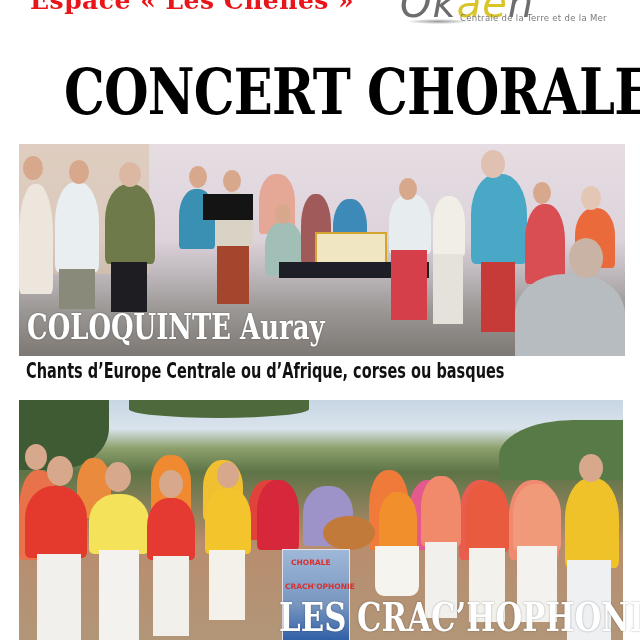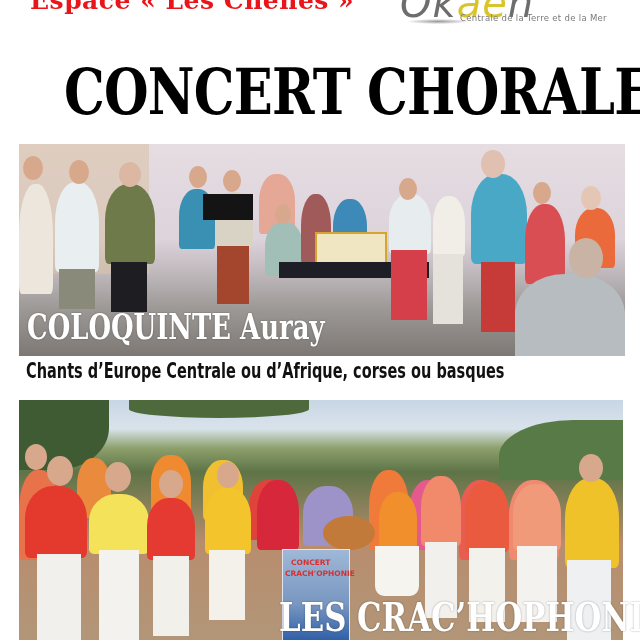--- a/index.html
+++ b/index.html
@@ -60,21 +60,21 @@
   .sign {
     position: absolute; left: 282px; top: 549px; width: 66px; height: 91px;
     background: linear-gradient(180deg, #9fb8d8, #7896c0 60%, #2f5fa8);
     border: 1px solid #e3e3ee;
   }
   .sign-l1, .sign-l2 {
     position: absolute; font-family: "DejaVu Sans", sans-serif; font-size: 7.5px; color: #d8302e; font-weight: bold;
     white-space: nowrap;
   }
   .sign-l1 { left: 8px; top: 8px; }
-  .sign-l2 { left: 2px; top: 19px; }
+  .sign-l2 { left: 2px; top: 32px; }
 </style>
 </head>
 <body>
 
 <div class="venue">Espace « Les Chênes »</div>
 
 <div class="logo">
   <div class="logo-word"><span>Ok</span><span class="accent">ae</span><span>n</span></div>
   <div class="logo-swoosh"></div>
   <div class="logo-tag">Centrale de la Terre et de la Mer</div>
@@ -161,16 +161,16 @@
   <div class="leg" style="left:356px;top:146px;width:44px;height:50px;background:#f6f4ee;border-radius:0 0 20% 20%"></div>
   <div class="fig" style="left:402px;top:76px;width:40px;height:70px;background:#f08a6a"></div>
   <div class="leg" style="left:406px;top:142px;width:32px;height:76px;background:#f2f0ec"></div>
   <div class="fig" style="left:446px;top:82px;width:44px;height:70px;background:#ea5a3e"></div>
   <div class="leg" style="left:450px;top:148px;width:36px;height:74px;background:#f3f1ec"></div>
   <div class="fig" style="left:494px;top:84px;width:48px;height:66px;background:#f09a7a"></div>
   <div class="leg" style="left:498px;top:146px;width:40px;height:76px;background:#f4f2ee"></div>
   <div class="leg" style="left:548px;top:160px;width:44px;height:80px;background:#eef0f2"></div>
 </div>
 <div class="sign">
-  <div class="sign-l1">CONCERT</div>
+  <div class="sign-l1">CHORALE</div>
   <div class="sign-l2">CRACH'OPHONIE</div>
 </div>
 <div class="overlay-name name2">LES CRAC’HOPHONIES</div>
 
 </body></html>

